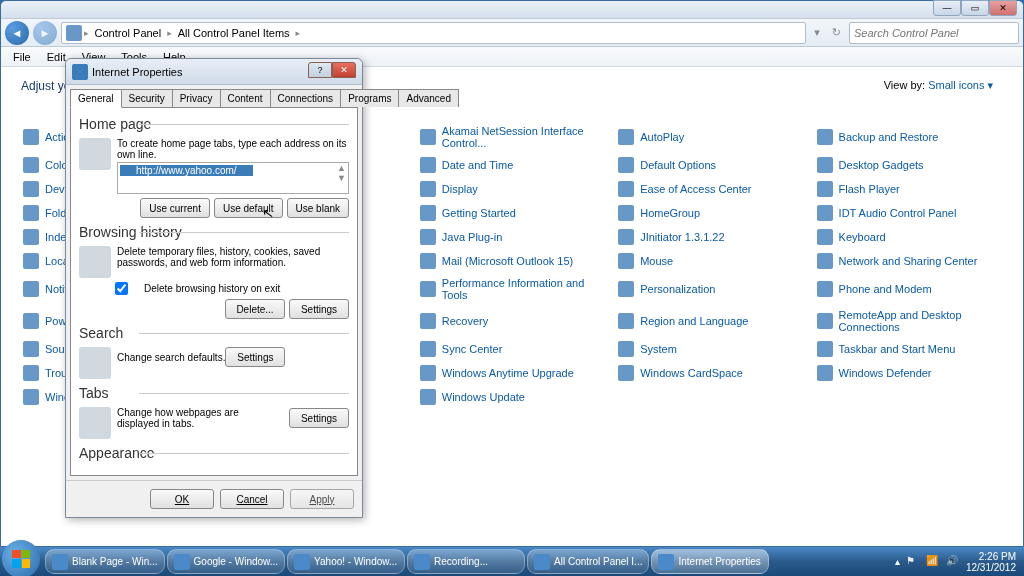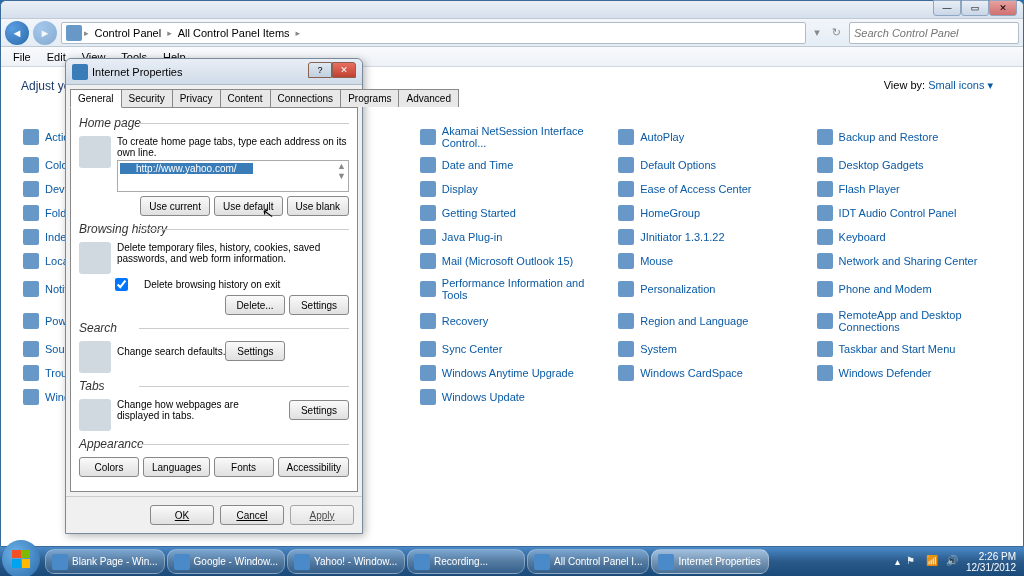--- a/index.html
+++ b/index.html
@@ -41,21 +41,21 @@
 .dlg-ctrl { width: 24px; height: 16px; border: 1px solid #8a6050; background: linear-gradient(180deg, #f0c8b8, #d8a088); display: flex; align-items: center; justify-content: center; font-size: 9px; }
 .dlg-close { background: linear-gradient(180deg, #e87060, #c04030); color: #fff; border-radius: 0 3px 0 0; }
 .dlg-help { border-radius: 3px 0 0 0; background: linear-gradient(180deg, #e0e8f0, #c0d0e0); }
 
 .tabs { display: flex; padding: 4px 4px 0 4px; background: #f0f0f0; }
 .tab { padding: 3px 7px; border: 1px solid #888; border-bottom: none; background: #e8e8e8; font-size: 10px; cursor: pointer; margin-right: -1px; }
 .tab.active { background: #fff; border-bottom: 1px solid #fff; margin-bottom: -1px; z-index: 1; }
 
 .dlg-body { background: #fff; border: 1px solid #888; margin: 0 4px 4px 4px; padding: 8px; font-size: 10px; }
 .group { border: none; margin-bottom: 6px; }
-.group-title { font-size: 12px; color: #333; position: relative; margin-bottom: 6px; font-style: italic; }
+.group-title { font-size: 14px; color: #333; position: relative; margin-bottom: 6px; }
 .group-title::after { content: ''; position: absolute; left: 60px; right: 0; top: 50%; height: 1px; background: #ccc; }
 .group-content { display: flex; gap: 6px; align-items: flex-start; }
 .big-icon { width: 32px; height: 32px; background: #d0d8e0; border-radius: 3px; flex-shrink: 0; }
 .textarea { width: 100%; height: 32px; border: 1px solid #aaa; font-size: 10px; padding: 2px; background: #fff; resize: none; }
 .textarea .sel { background: #3a7cb8; color: #fff; padding: 0 16px; }
 
 .btn-row { display: flex; gap: 4px; justify-content: flex-end; margin-top: 4px; }
 .btn { min-width: 60px; height: 20px; border: 1px solid #888; background: linear-gradient(180deg, #fafafa, #e0e0e0); border-radius: 3px; font-size: 10px; padding: 0 8px; cursor: pointer; }
 
 .checkbox-row { display: flex; align-items: center; gap: 16px; margin: 4px 0 4px 36px; }
@@ -384,26 +384,20 @@
         <div class="big-icon"></div>
         <div style="flex:1;display:flex;align-items:center;justify-content:space-between;gap:6px">
           <span>Change how webpages are displayed in tabs.</span>
           <button class="btn">Settings</button>
         </div>
       </div>
     </div>
 
     <div class="group">
       <div class="group-title">Appearance</div>
-      <div class="btn-row" style="justify-content:center">
-        <button class="btn">Colors</button>
-        <button class="btn">Languages</button>
-        <button class="btn">Fonts</button>
-        <button class="btn">Accessibility</button>
-      </div>
     </div>
 
   </div>
   <div class="dlg-footer">
     <button class="btn" style="min-width:64px">OK</button>
     <button class="btn" style="min-width:64px">Cancel</button>
     <button class="btn" style="min-width:64px;opacity:0.7">Apply</button>
   </div>
 </div>
 

